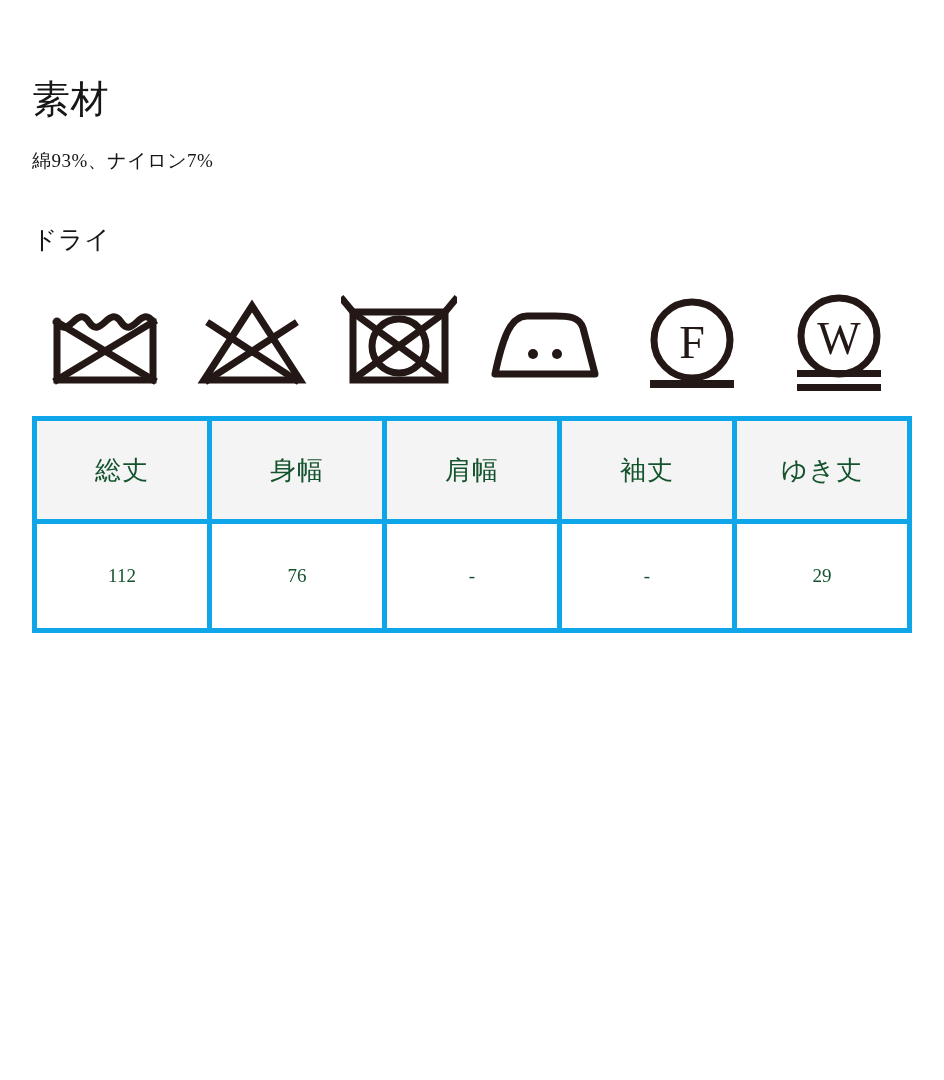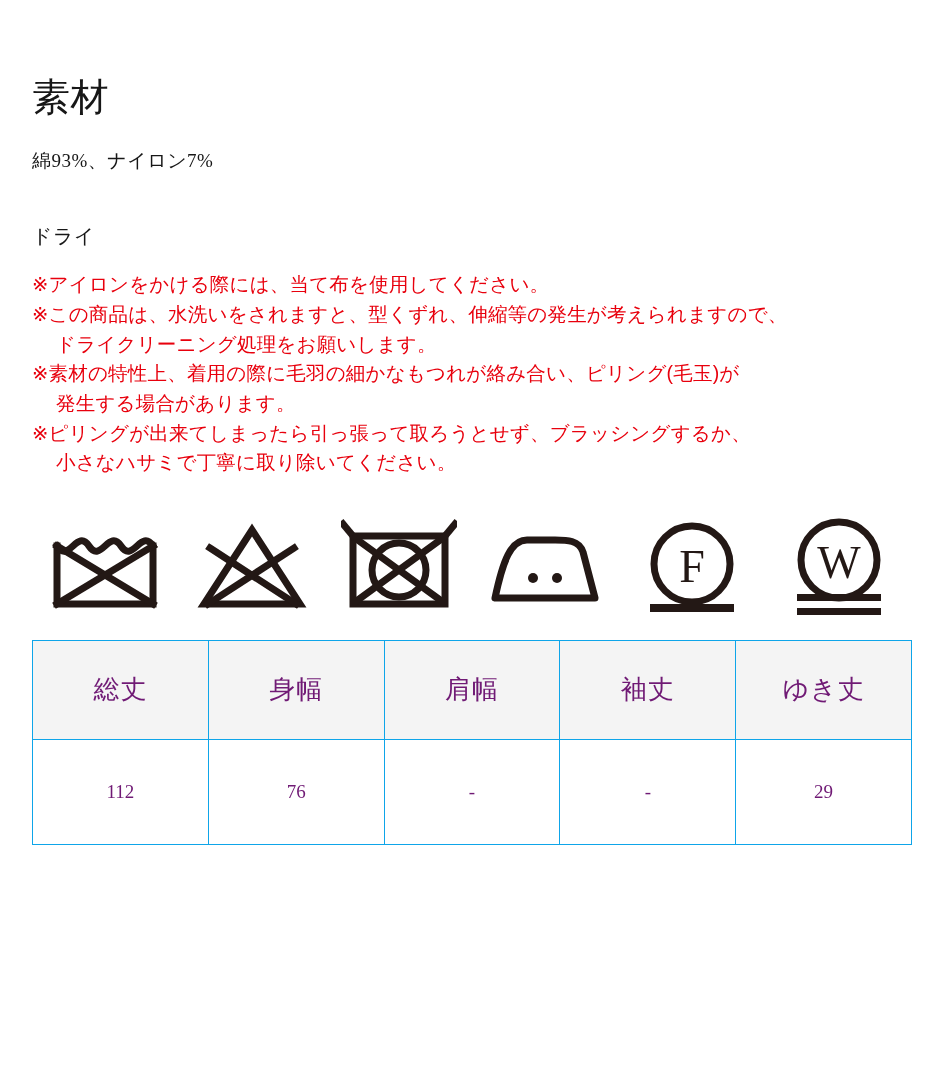--- a/index.html
+++ b/index.html
@@ -16,21 +16,21 @@
   }
   .page {
     width: 944px;
     height: 1080px;
     box-sizing: border-box;
     padding: 78px 32px 0 32px;
     position: relative;
   }
 
   h2.section-title {
-    font-family: Liberation Mono, monospace;
+    font-family: Liberation Sans, sans-serif;
     font-weight: 400;
     font-size: 38px;
     line-height: 1.15;
     margin: 0;
     color: #171717;
     letter-spacing: 0.5px;
   }
 
   .material-value {
     font-family: "Liberation Serif", "DejaVu Serif", serif;
@@ -40,21 +40,21 @@
     color: #171717;
     letter-spacing: 0.5px;
   }
 
   .wash-block {
     margin-top: 52px;
   }
 
   .wash-method {
     font-family: "Liberation Sans", "DejaVu Sans", sans-serif;
-    font-size: 20px;
+    font-size: 25px;
     line-height: 1.2;
     margin: 14px 0 0 0;
     color: #171717;
     letter-spacing: 0.5px;
   }
 
   .notes {
     margin: 22px 0 0 0;
     color: #e8000d;
     font-family: "Liberation Sans", "DejaVu Sans", sans-serif;
@@ -97,25 +97,25 @@
   }
 
   table.size-table {
     margin-top: 16px;
     border-collapse: collapse;
     width: 880px;
     table-layout: fixed;
   }
   table.size-table th,
   table.size-table td {
-    border: 1px solid #0ea5e9;
+    border: 5px solid #0ea5e9;
     text-align: center;
     font-family: "Liberation Serif", "DejaVu Serif", serif;
     font-weight: 400;
-    color: #701a75;
+    color: #14532d;
   }
   table.size-table th {
     background: #f4f4f4;
     height: 96px;
     font-size: 26px;
     letter-spacing: 1px;
   }
   table.size-table td {
     background: #ffffff;
     height: 102px;
@@ -126,29 +126,20 @@
 <body>
 
 <div class="page">
 
   <h2 class="section-title">素材</h2>
   <p class="material-value">綿93%、ナイロン7%</p>
 
   <div class="wash-block">
     <p class="wash-method">ドライ</p>
 
-    <div class="notes">
-      <p class="note">※アイロンをかける際には、当て布を使用してください。</p>
-      <p class="note">※この商品は、水洗いをされますと、型くずれ、伸縮等の発生が考えられますので、</p>
-      <p class="note indent">ドライクリーニング処理をお願いします。</p>
-      <p class="note">※素材の特性上、着用の際に毛羽の細かなもつれが絡み合い、ピリング(毛玉)が</p>
-      <p class="note indent">発生する場合があります。</p>
-      <p class="note">※ピリングが出来てしまったら引っ張って取ろうとせず、ブラッシングするか、</p>
-      <p class="note indent">小さなハサミで丁寧に取り除いてください。</p>
-    </div>
 
     <div class="symbols">
 
       <span class="sym">
         <svg width="116" height="100" viewBox="0 0 116 100" aria-hidden="true">
           <g fill="none" stroke="#231815" stroke-width="7" stroke-linecap="square">
             <path d="M10,28 L10,86 L106,86 L106,28"></path>
             <path d="M10,28 C22,46 30,10 42,28 C54,46 62,10 74,28 C86,46 94,10 106,28"></path>
             <path d="M10,28 L106,86"></path>
             <path d="M106,28 L10,86"></path>

